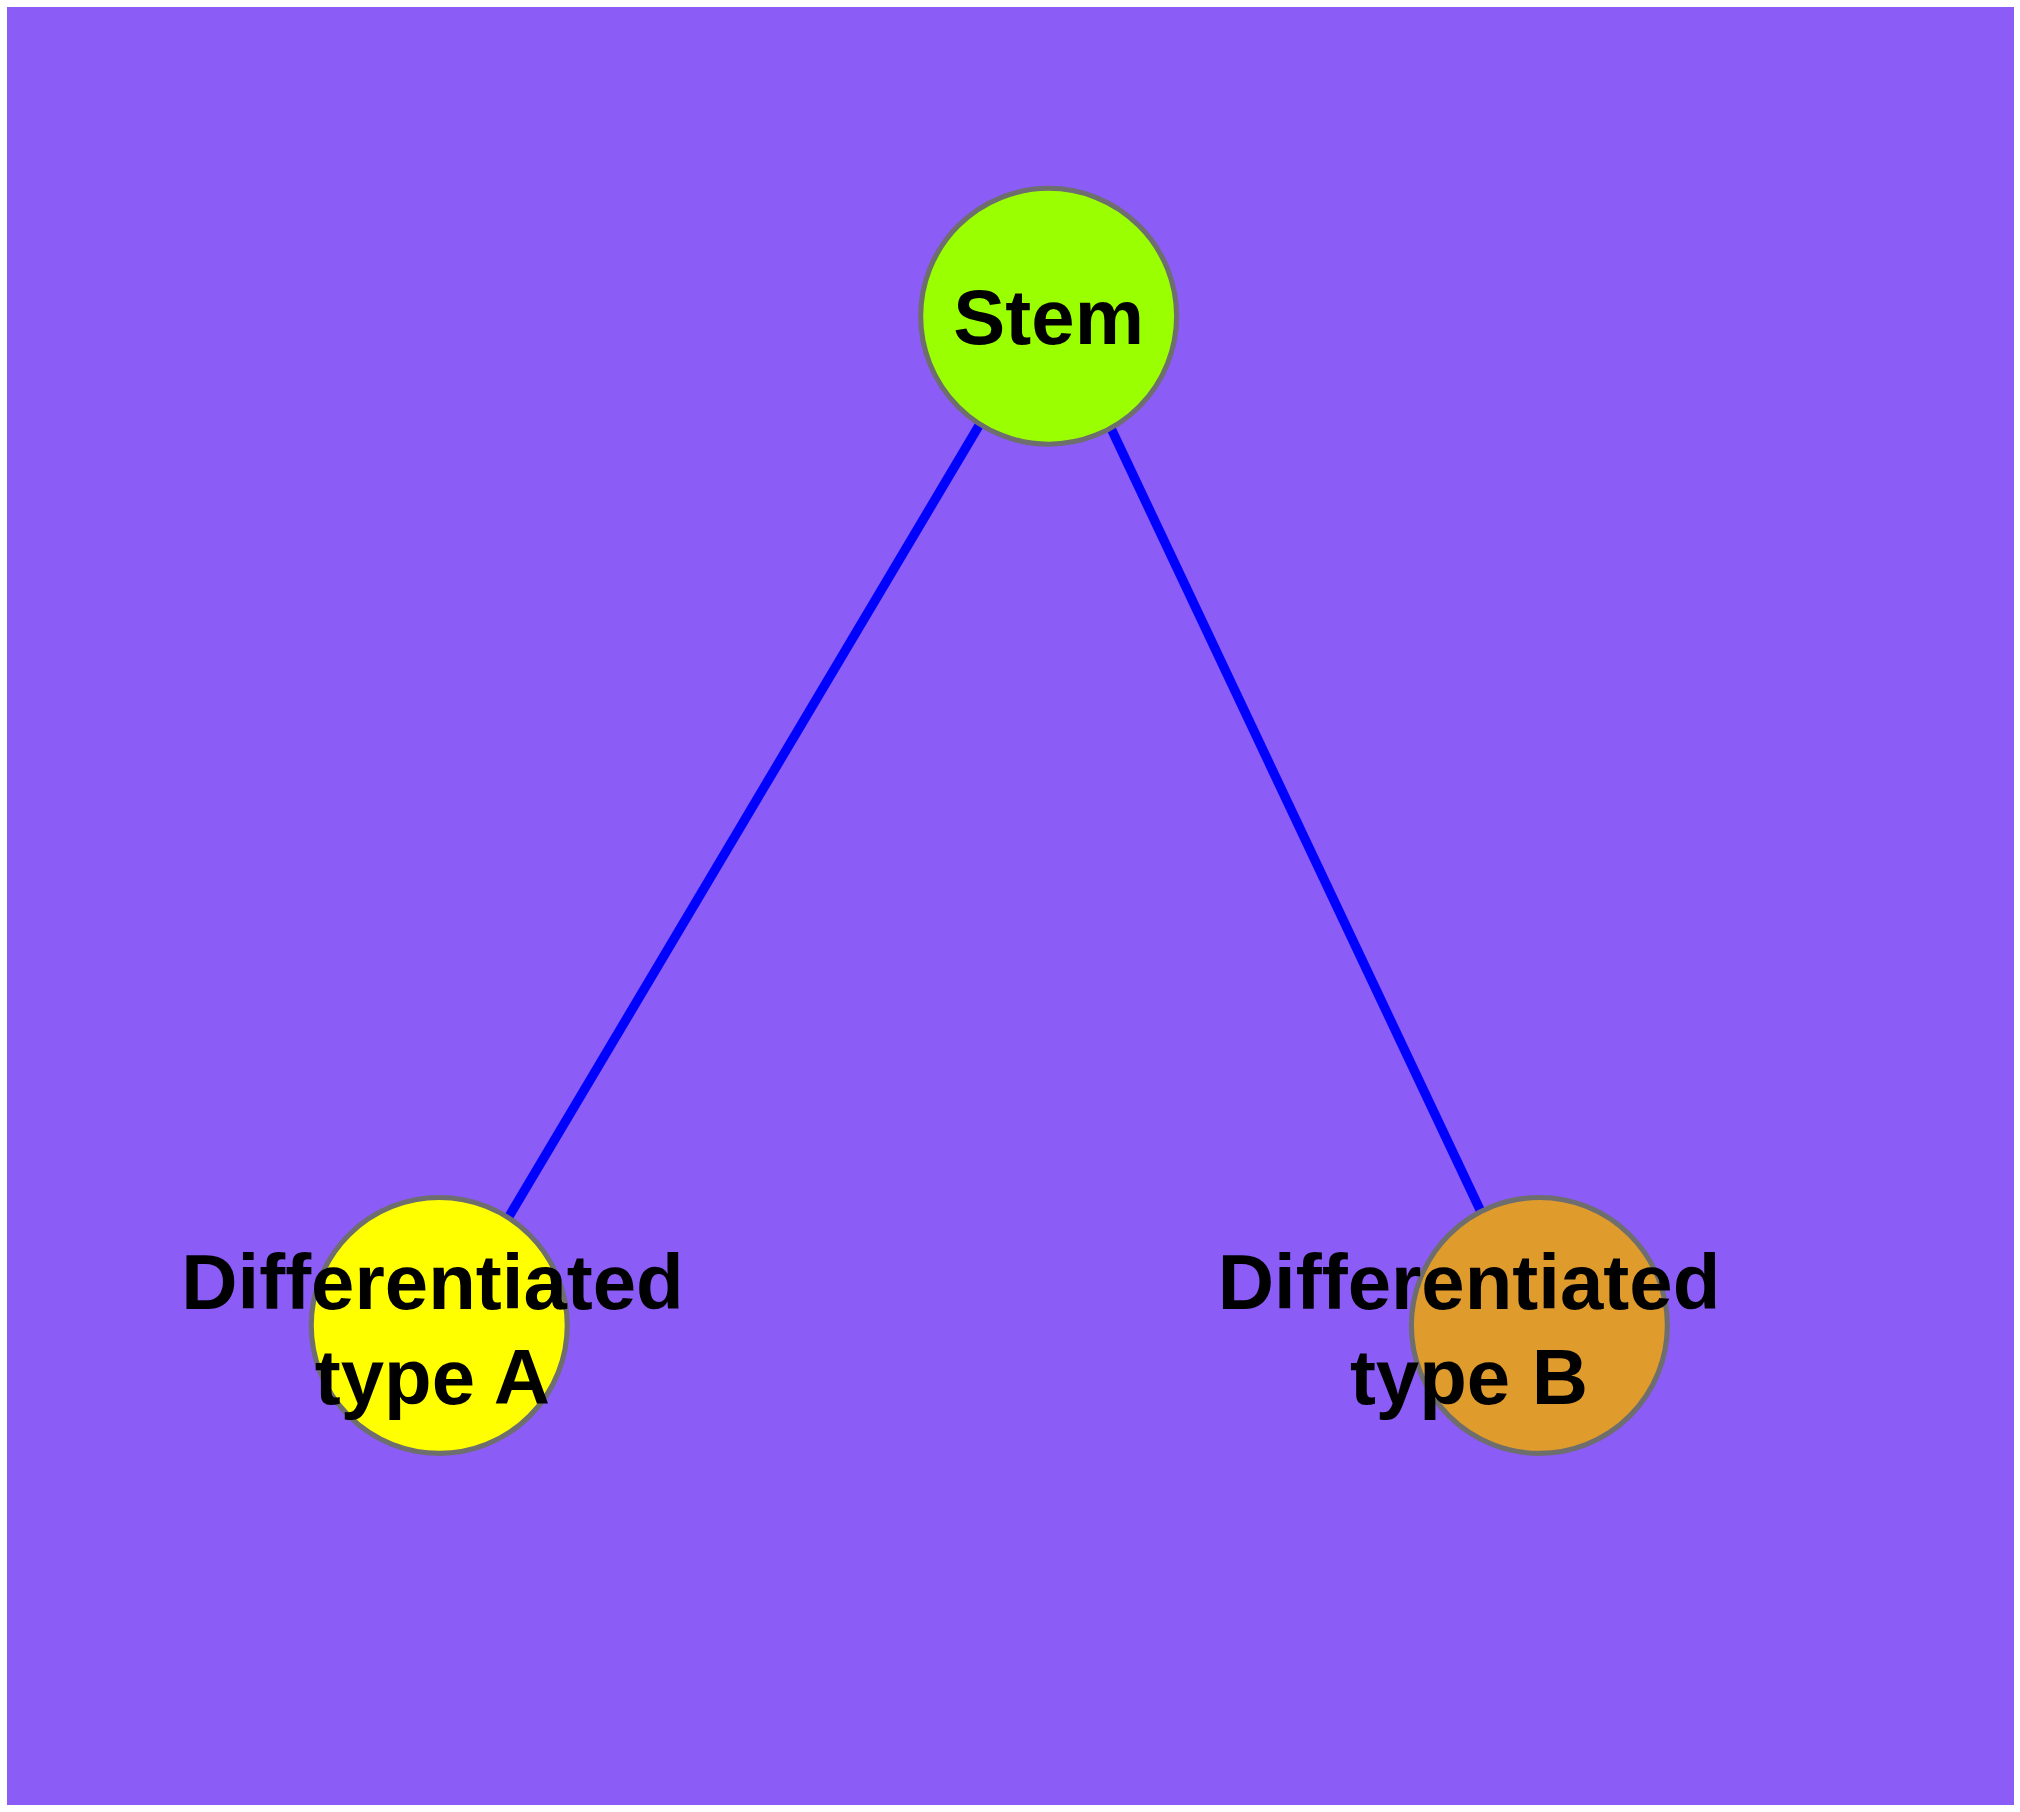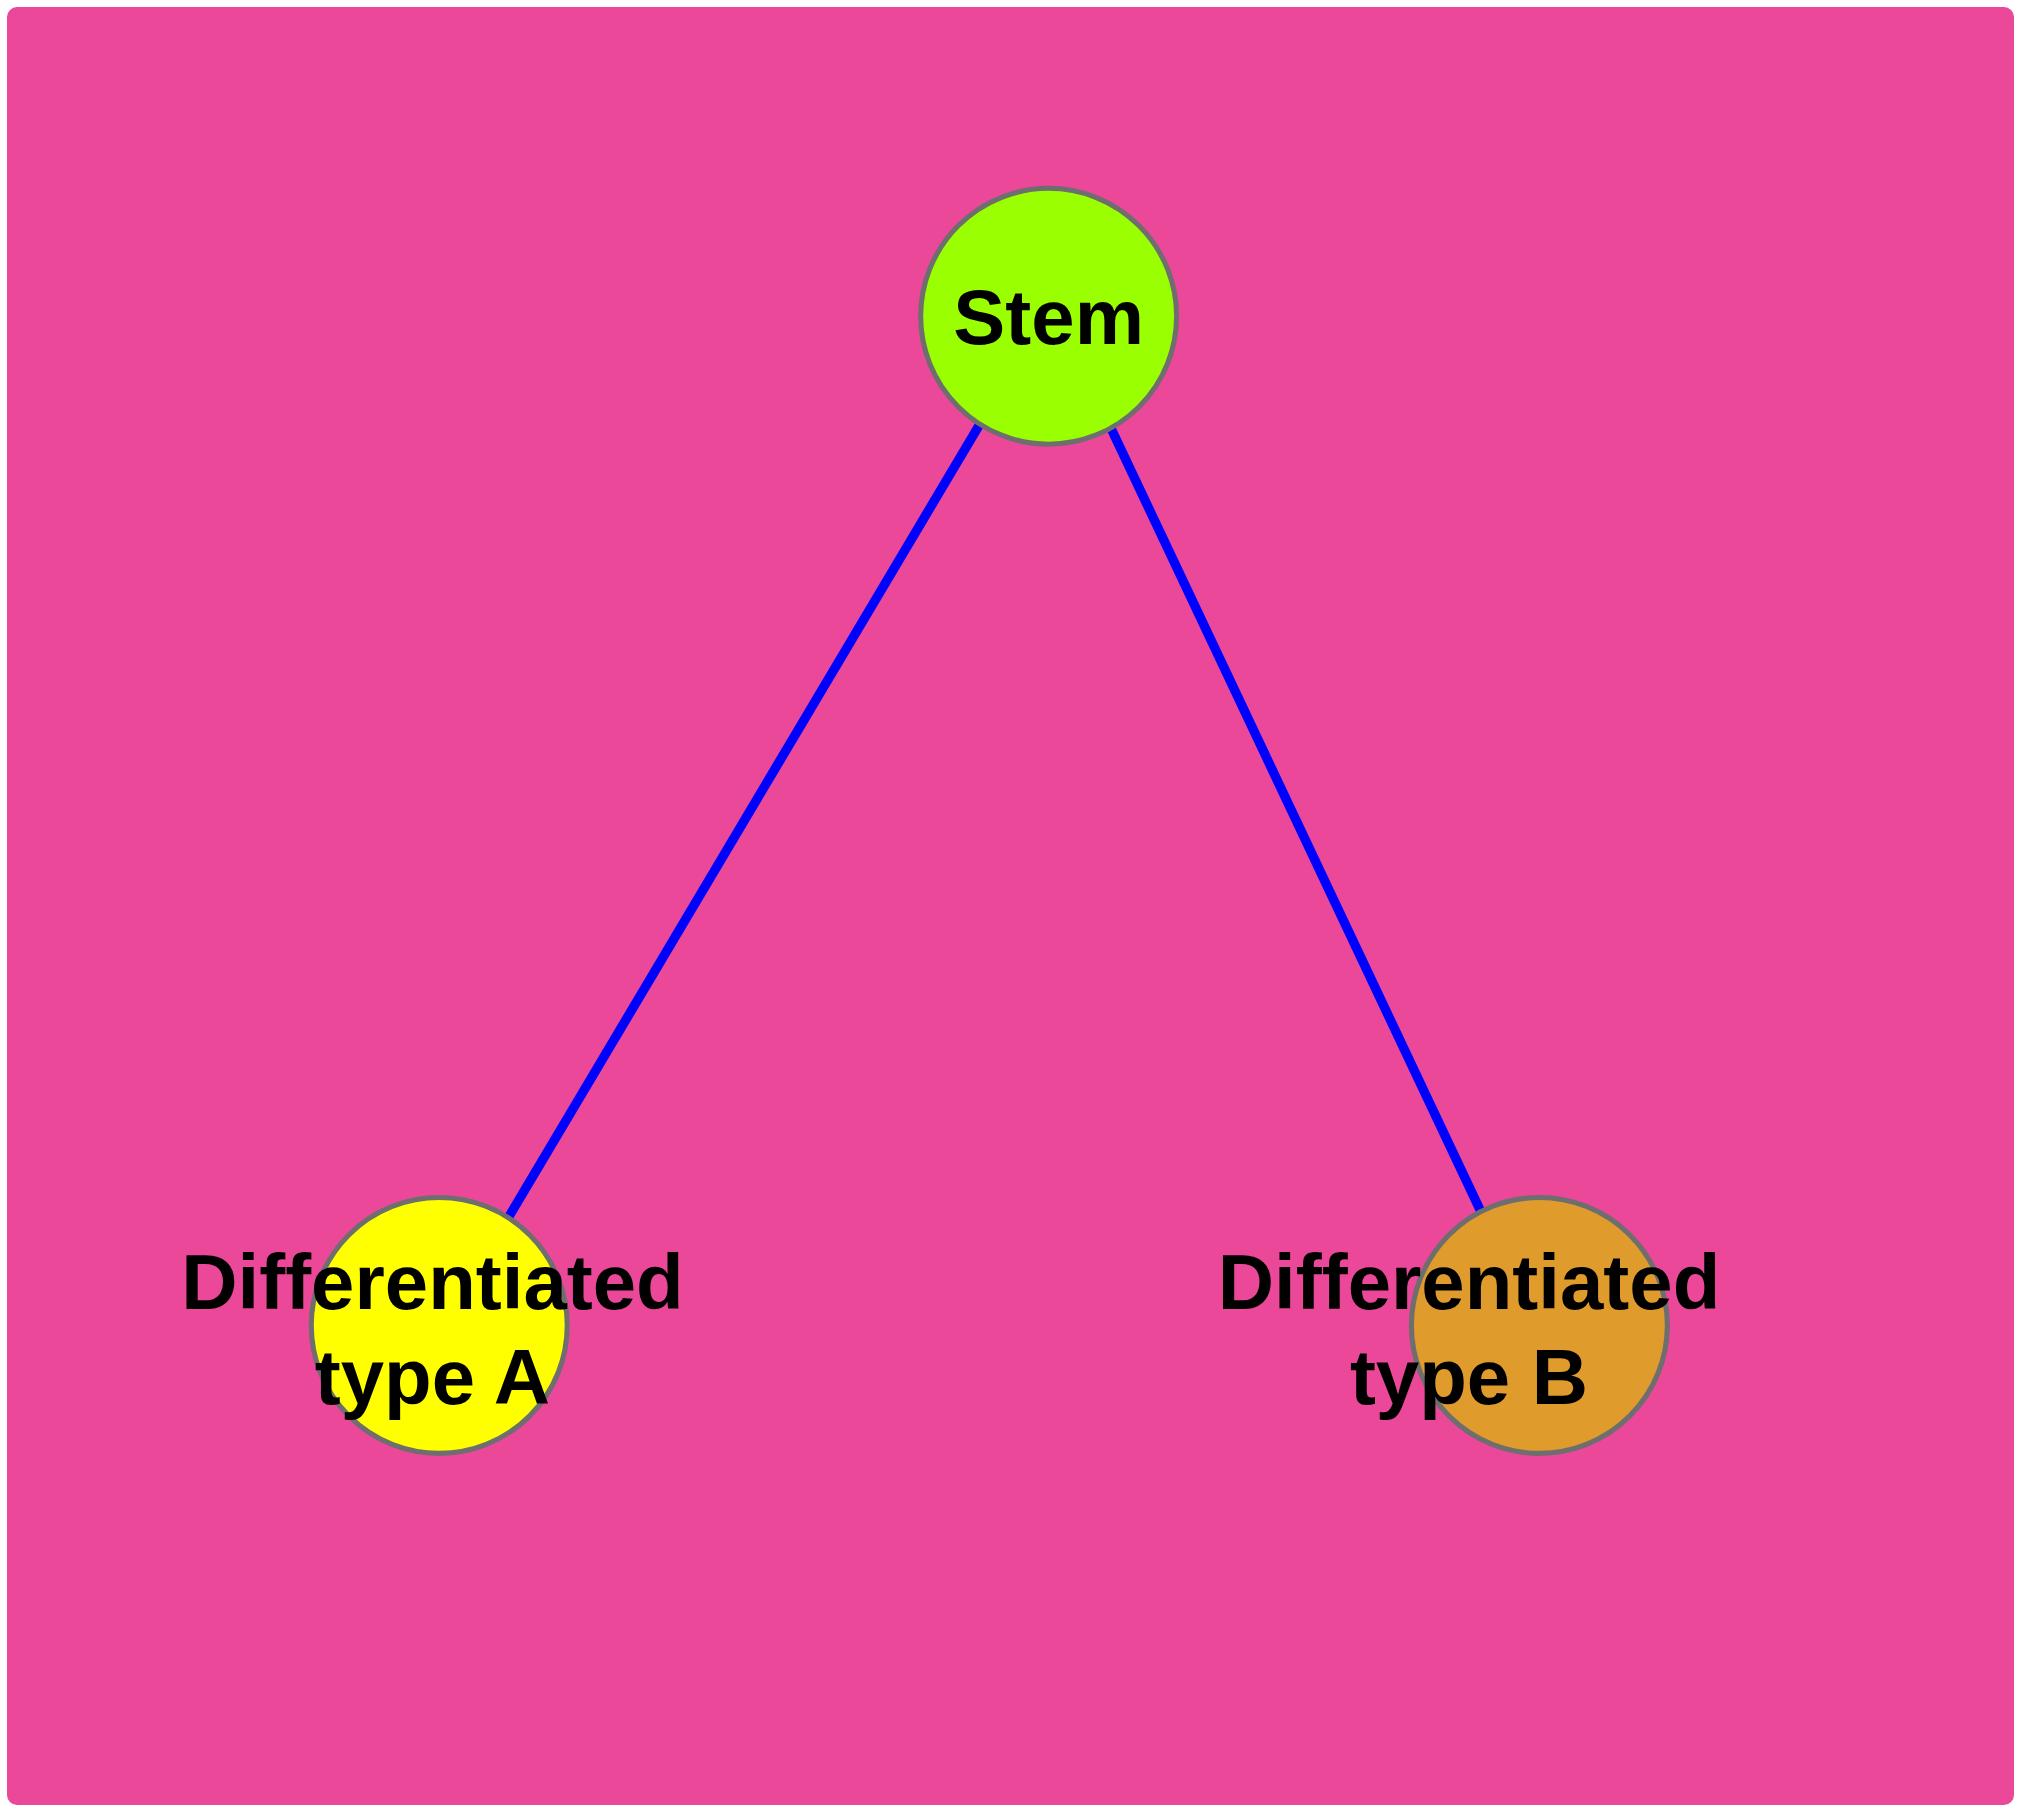--- a/index.html
+++ b/index.html
@@ -19,23 +19,22 @@
     height: 1812px;
     background: #ffffff;
     box-sizing: border-box;
   }
   #plot-area {
     position: absolute;
     left: 6.8px;
     top: 6.8px;
     width: 2007px;
     height: 1798px;
-    background: #ec4899;
+    background: #8b5cf6;
     overflow: hidden;
-    border-radius: 10px;
   }
   #graph-svg {
     position: absolute;
     left: 0;
     top: 0;
     width: 100%;
     height: 100%;
     display: block;
   }
   .edge-line {

